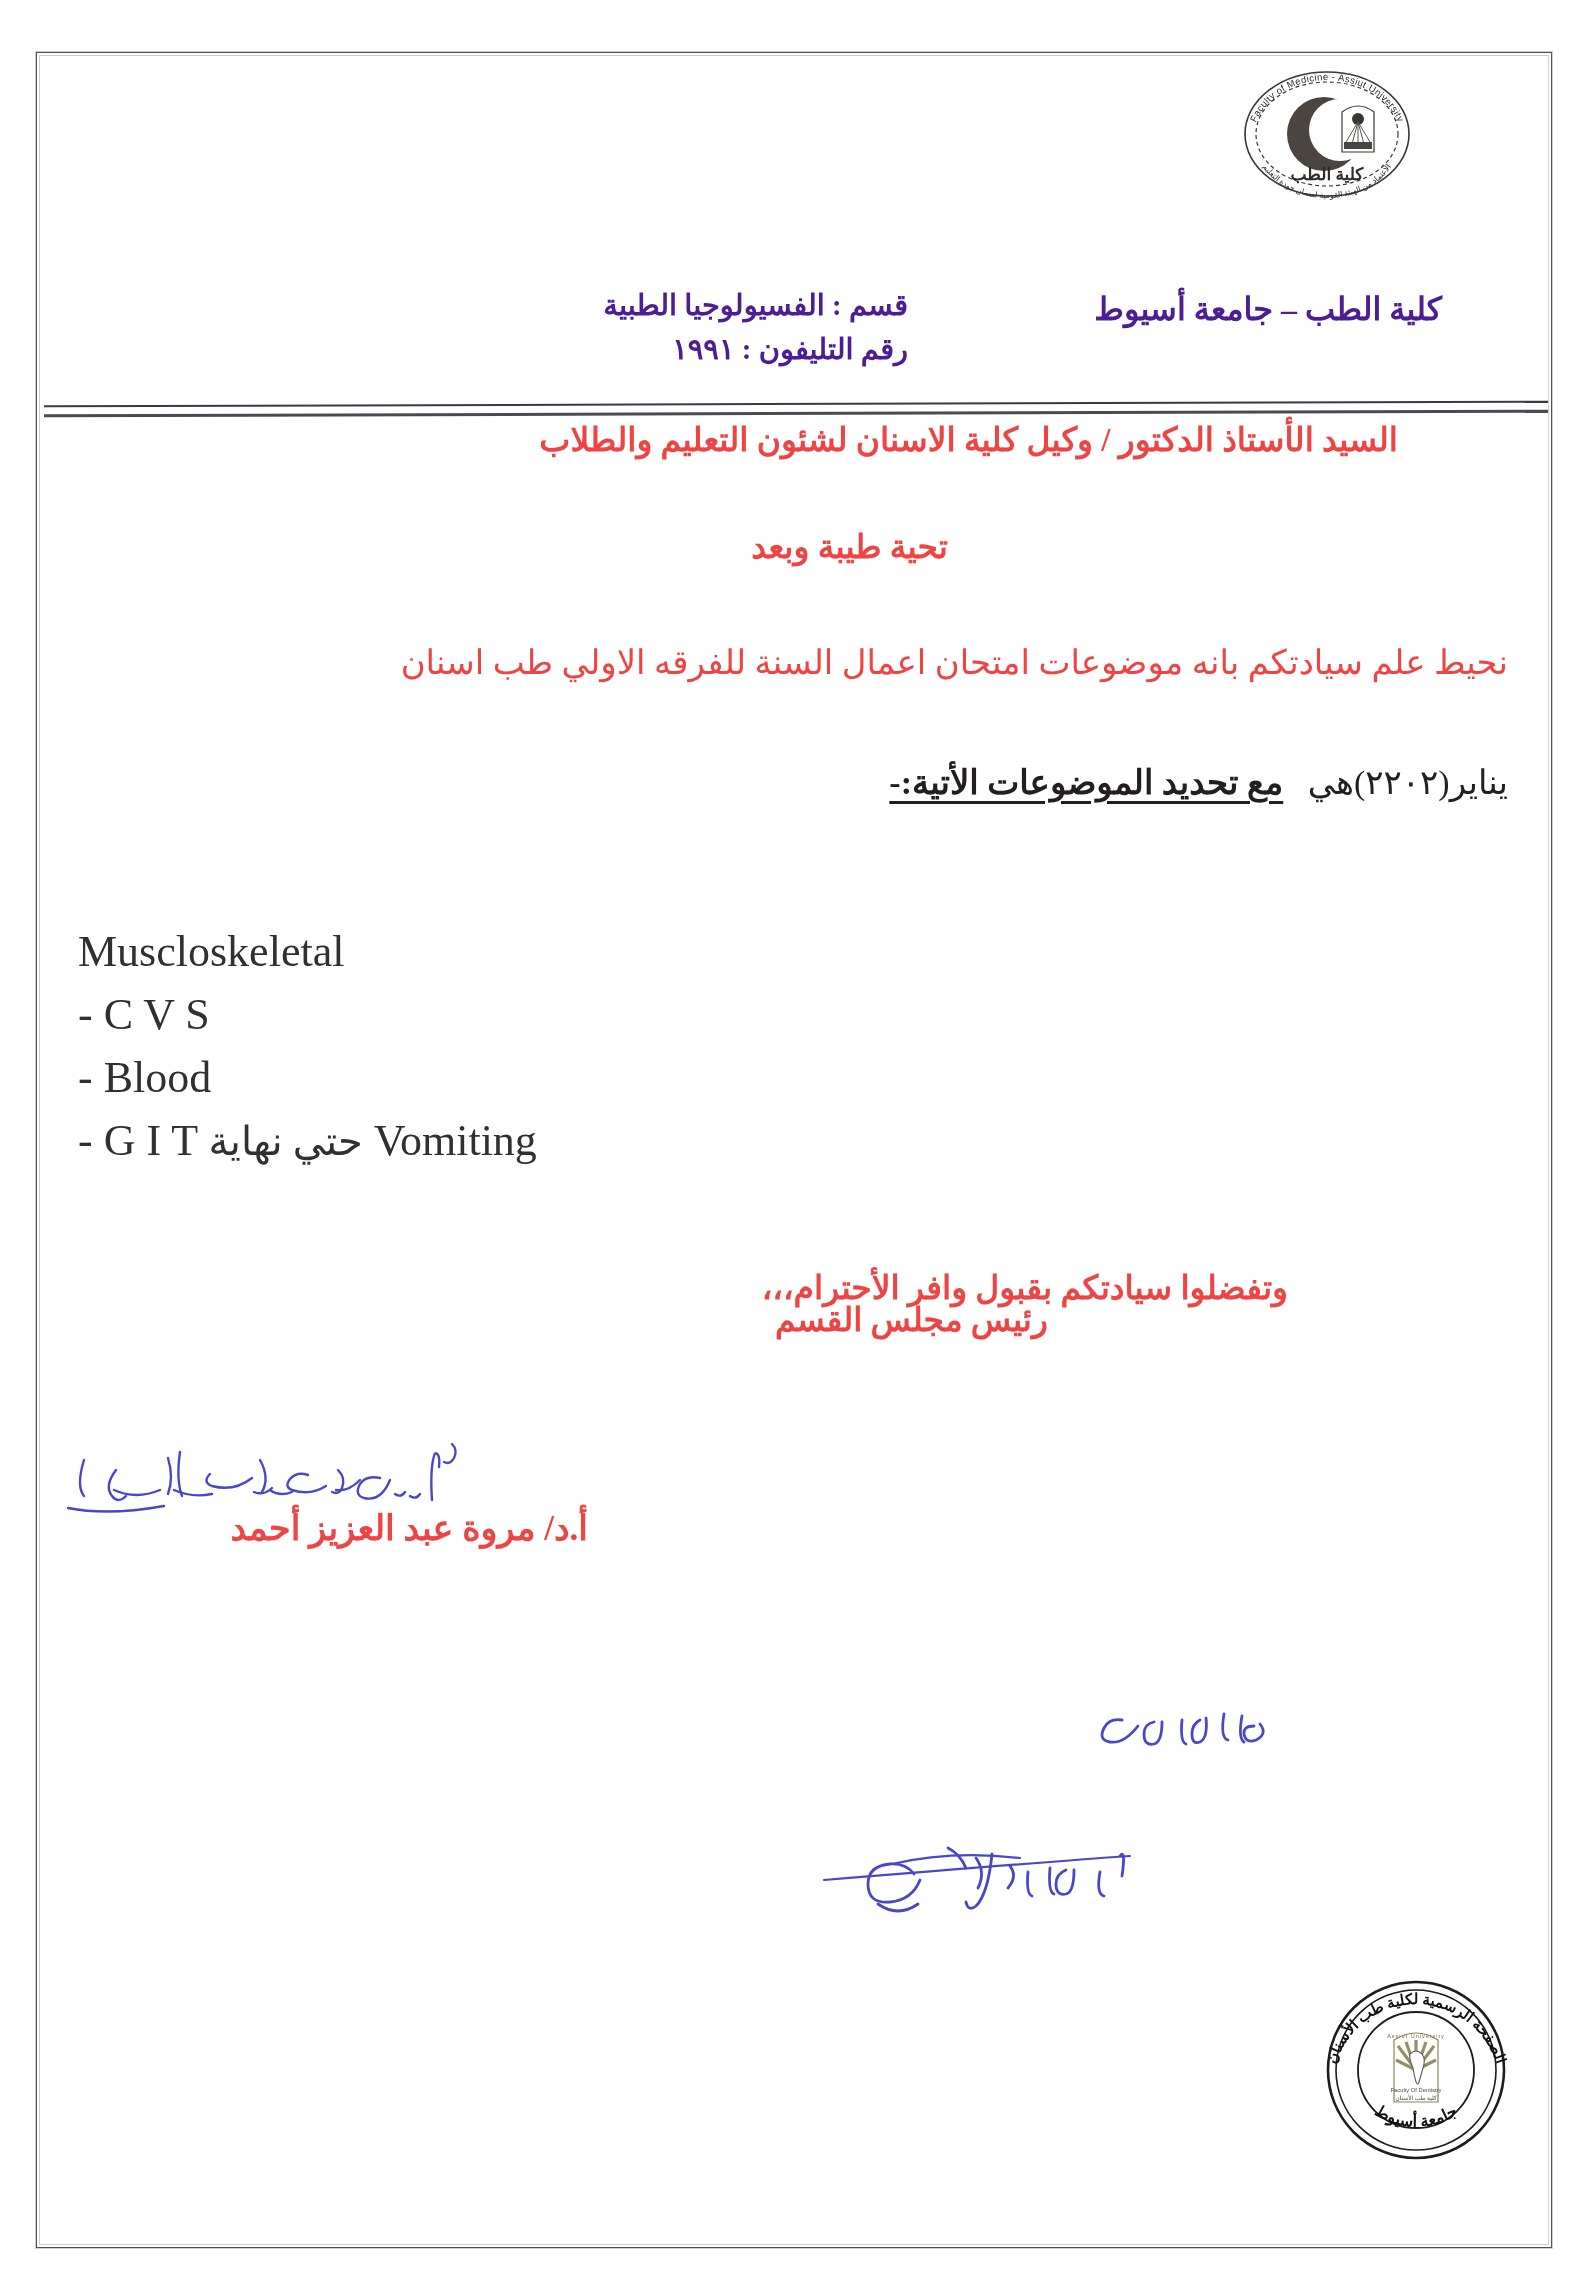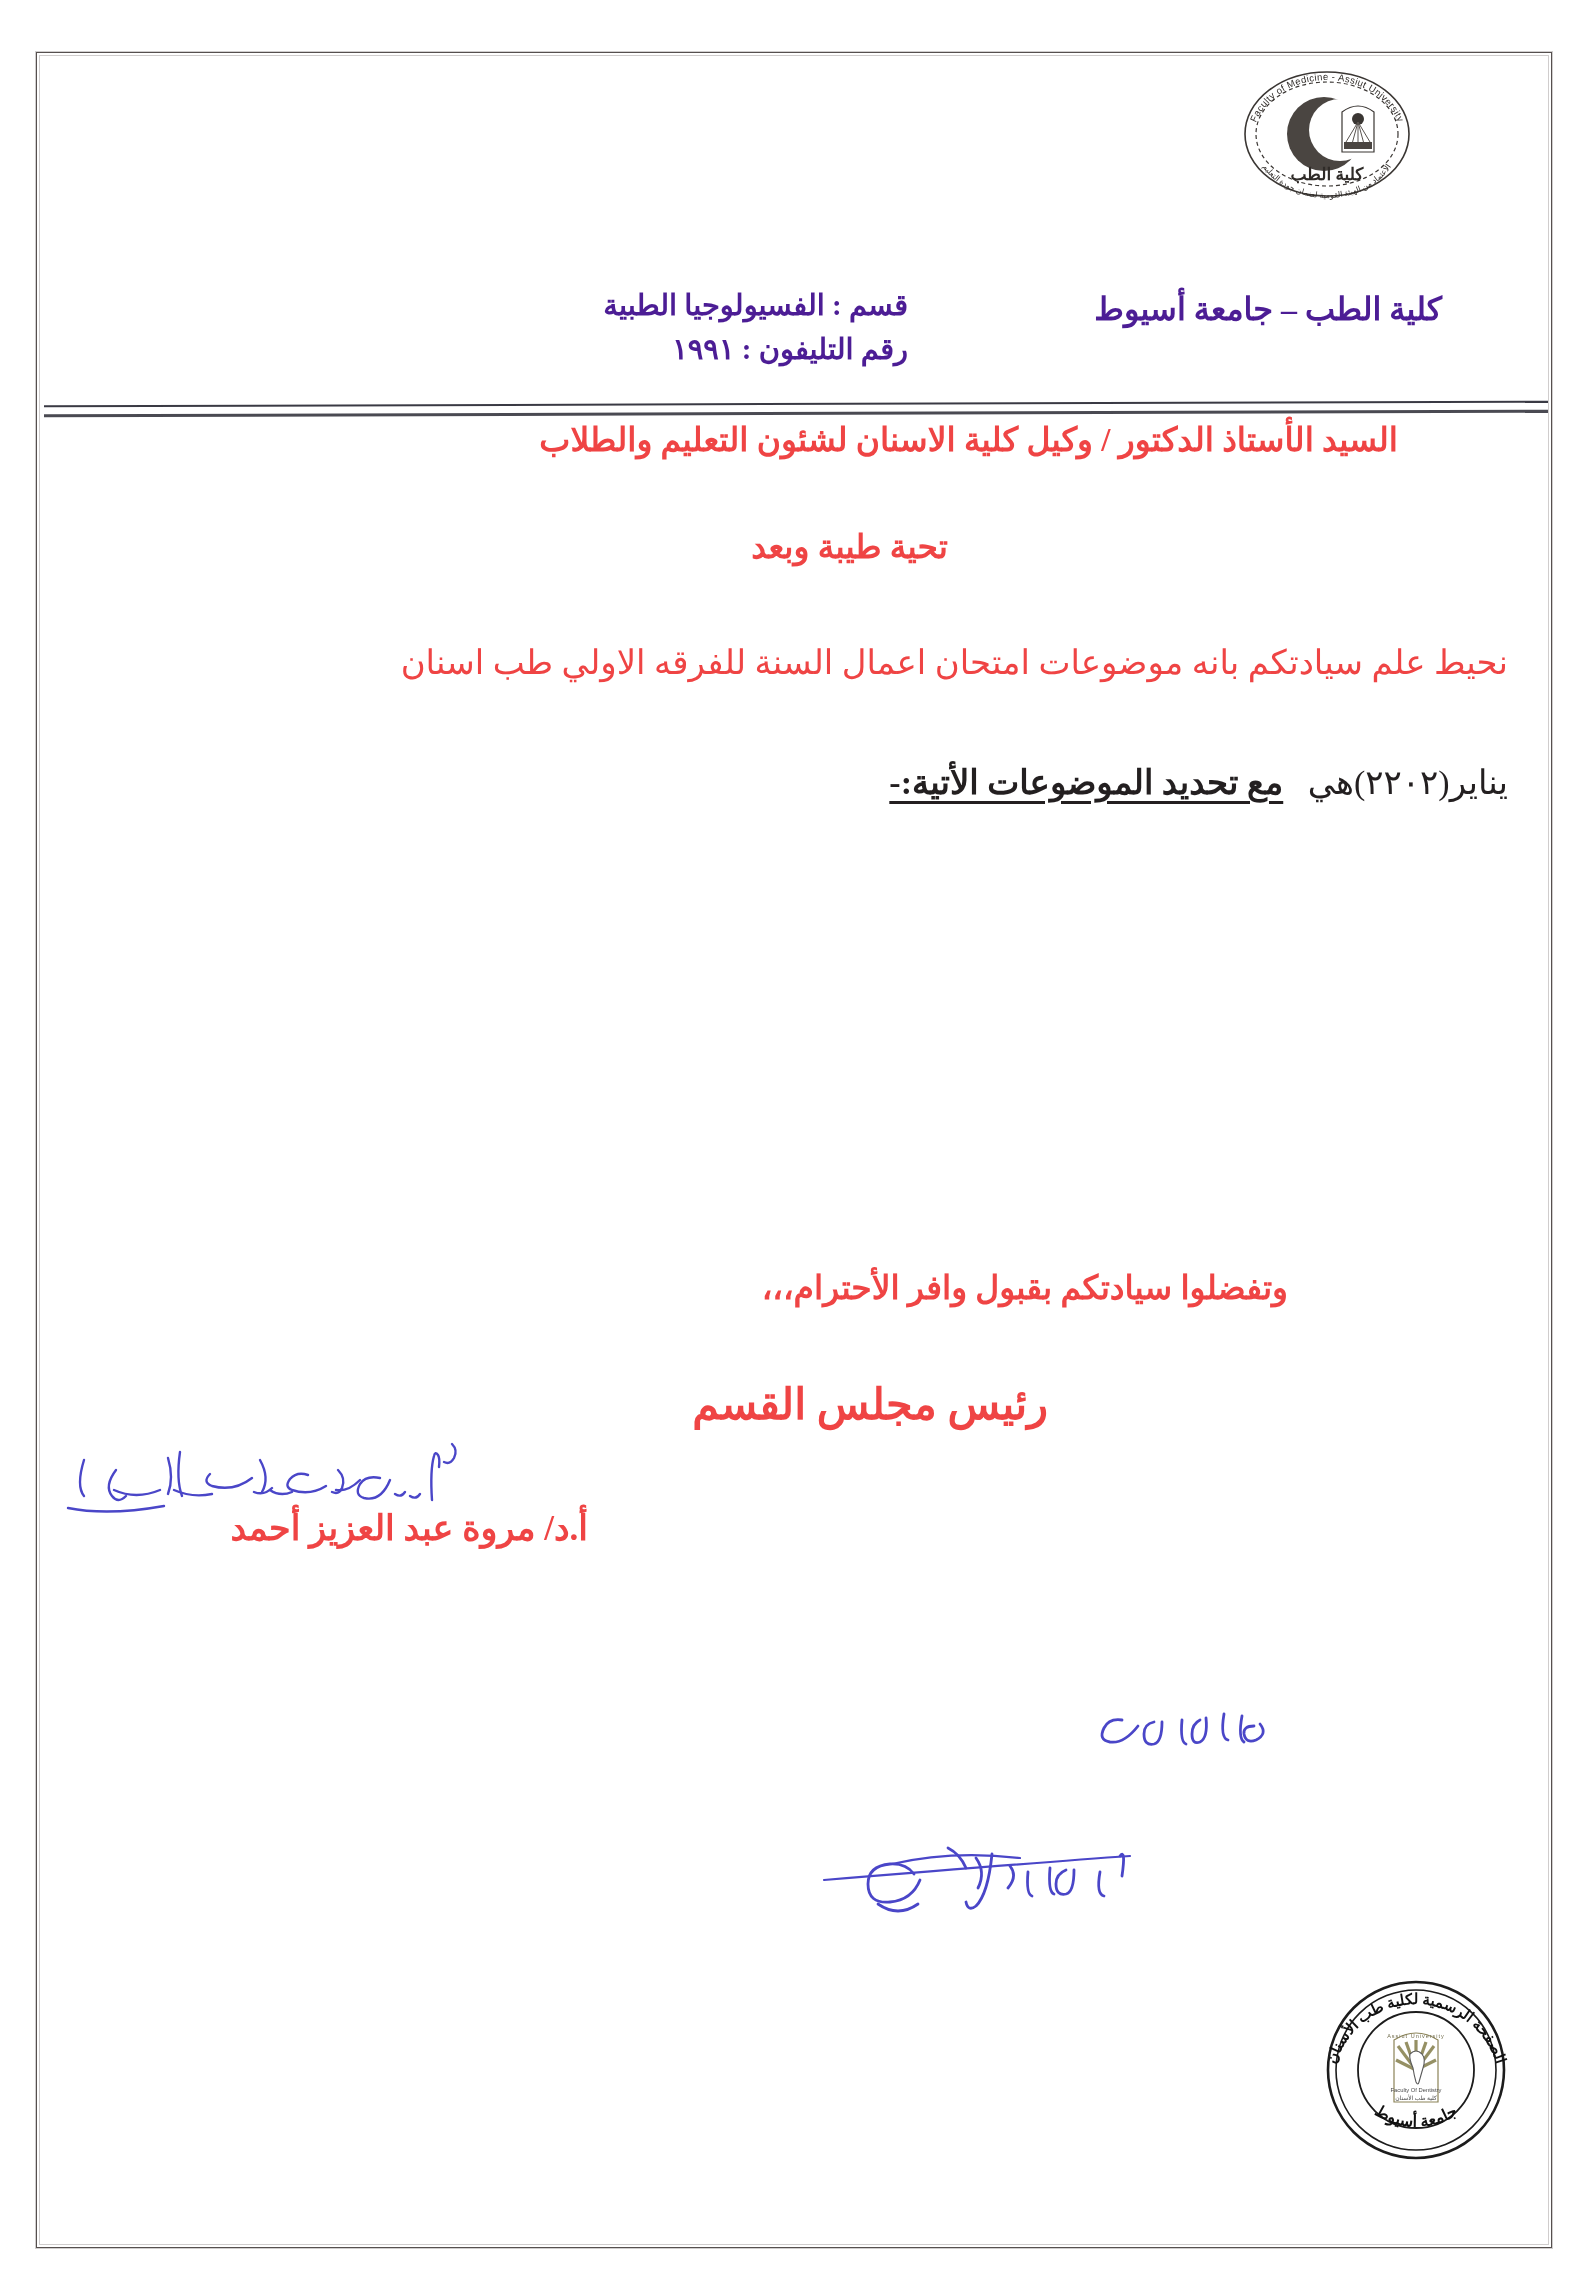--- a/index.html
+++ b/index.html
@@ -171,22 +171,22 @@
   }
 
   
   #line-closing {
     right: 300px;
     top: 1268px;
     font-size: 33px;
   }
   #line-role {
     right: 540px;
-    top: 1379px;
-    font-size: 43px;
+    top: 1300px;
+    font-size: 33px;
   }
   #line-name {
     right: 1000px;
     top: 1508px;
     font-size: 35px;
   }
 
   
   .ink {
     position: absolute;
@@ -279,20 +279,39 @@
 
   <div class="ar ar-bold" id="line-greeting">تحية طيبة وبعد</div>
 
   <div class="ar ar-reg" id="line-body1">نحيط علم سيادتكم بانه موضوعات امتحان  اعمال السنة للفرقه الاولي طب اسنان</div>
 
   <div id="line-body2-wrap">
     <span id="line-body2-date">يناير(٢٠٢٢)هي</span>
     <span id="line-body2-emph">مع تحديد الموضوعات الأتية:-</span>
   </div>
 
+  <div id="topics">
+    <div class="row">
+      <span></span><span>Muscloskeletal</span>
+    </div>
+    <div class="row">
+      <span>-</span>
+      <span>C V S</span>
+    </div>
+    <div class="row">
+      <span>-</span>
+      <span>Blood</span>
+    </div>
+    <div class="row">
+      <span>-</span>
+      <span>G I T</span>
+      <span class="ar-inline">حتي نهاية</span>
+      <span>Vomiting</span>
+    </div>
+  </div>
 
   <div class="ar ar-bold" id="line-closing">وتفضلوا سيادتكم بقبول وافر الأحترام،،،</div>
 
   <div class="ar ar-bold" id="line-role">رئيس مجلس القسم</div>
 
   <div class="ar ar-bold" id="line-name">أ.د/ مروة عبد العزيز أحمد</div>
 
   <div class="ink" id="sig-name">
     <svg viewBox="0 0 420 90" width="420" height="90">
       <g fill="none" stroke="#4a46c8" stroke-width="2.4" stroke-linecap="round" stroke-linejoin="round">

